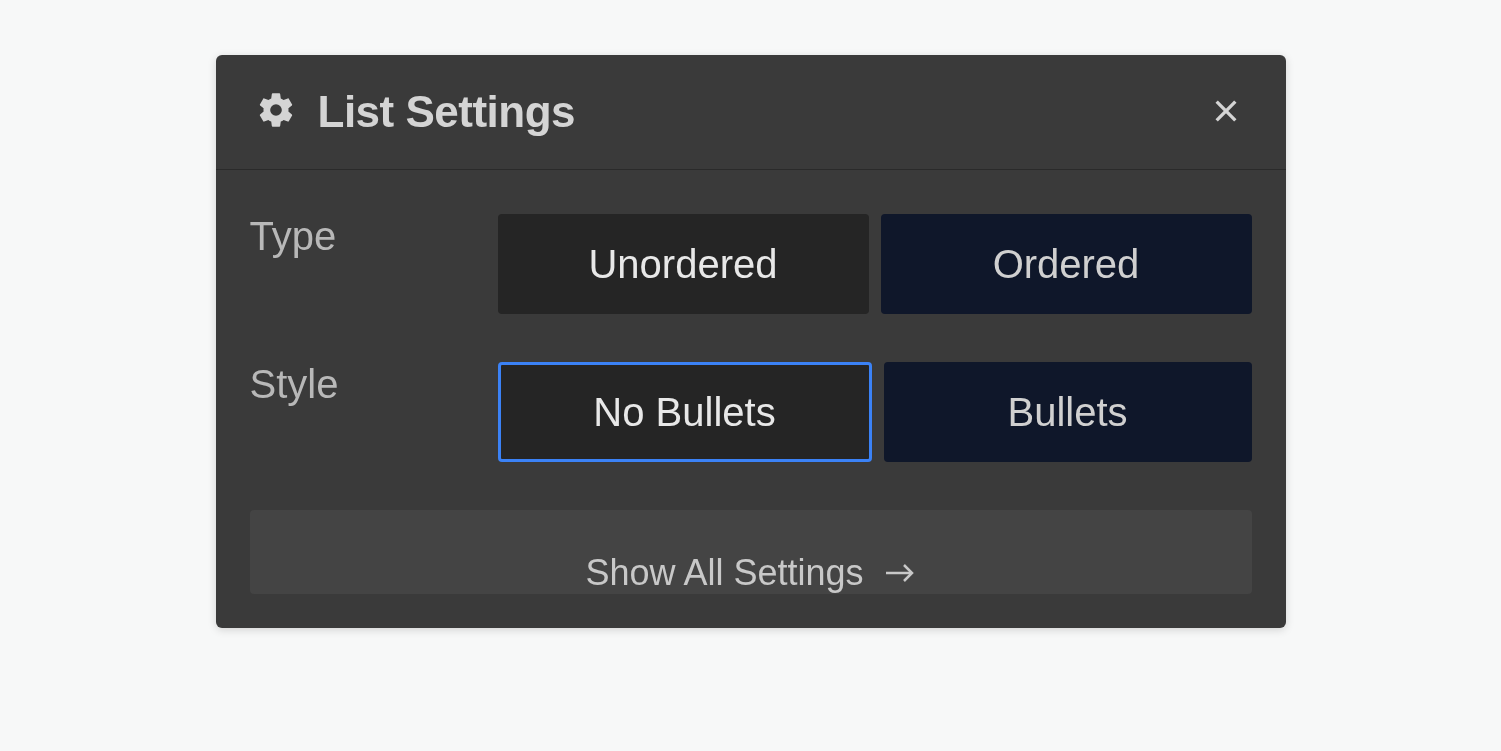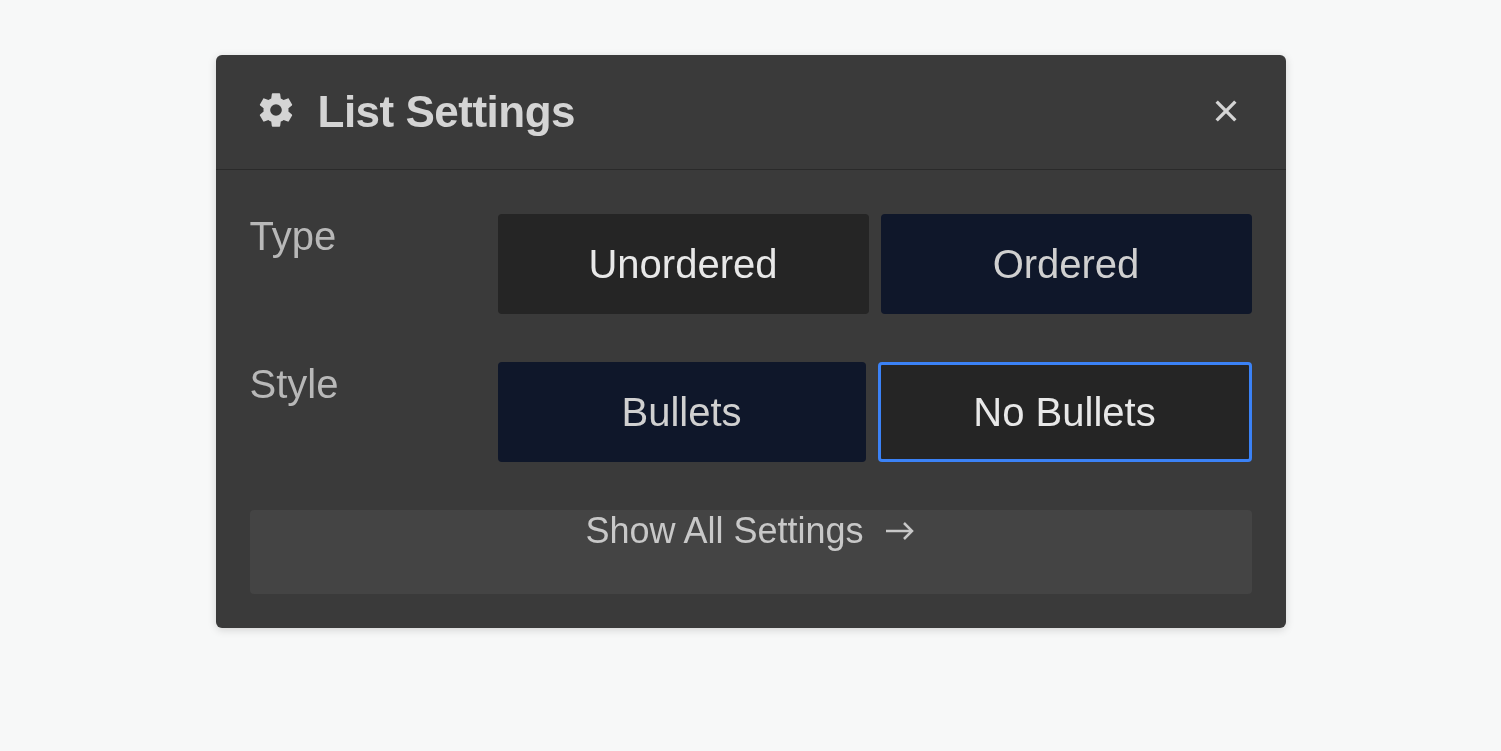--- a/index.html
+++ b/index.html
@@ -127,21 +127,21 @@
     .show-all-button {
       width: 100%;
       height: 84px;
       background: #444444;
       border: none;
       border-radius: 4px;
       font-size: 36px;
       color: #c8c8c8;
       cursor: pointer;
       display: flex;
-      align-items: flex-start;
+      align-items: flex-end;
       justify-content: center;
       gap: 20px;
       margin-top: 0px;
     }
     
     .arrow-icon {
       width: 32px;
       height: 24px;
       color: #c8c8c8;
     }
@@ -176,22 +176,22 @@
       <div class="setting-label">Type</div>
       <div class="toggle-group">
         <button class="toggle-button selected-dark">Unordered</button>
         <button class="toggle-button unselected-light">Ordered</button>
       </div>
     </div>
 
     <div class="setting-row">
       <div class="setting-label">Style</div>
       <div class="toggle-group">
+        <button class="toggle-button selected-focused">No Bullets</button>
         <button class="toggle-button unselected-light">Bullets</button>
-        <button class="toggle-button selected-focused">No Bullets</button>
       </div>
     </div>
 
     <button class="show-all-button">
       <span>Show All Settings</span>
       <span>
         <svg class="arrow-icon" viewBox="0 0 32 24" fill="none" stroke="currentColor" stroke-width="2.5">
           <line x1="2" y1="12" x2="28" y2="12"></line>
           <polyline points="20,4 28,12 20,20"></polyline>
         </svg>

